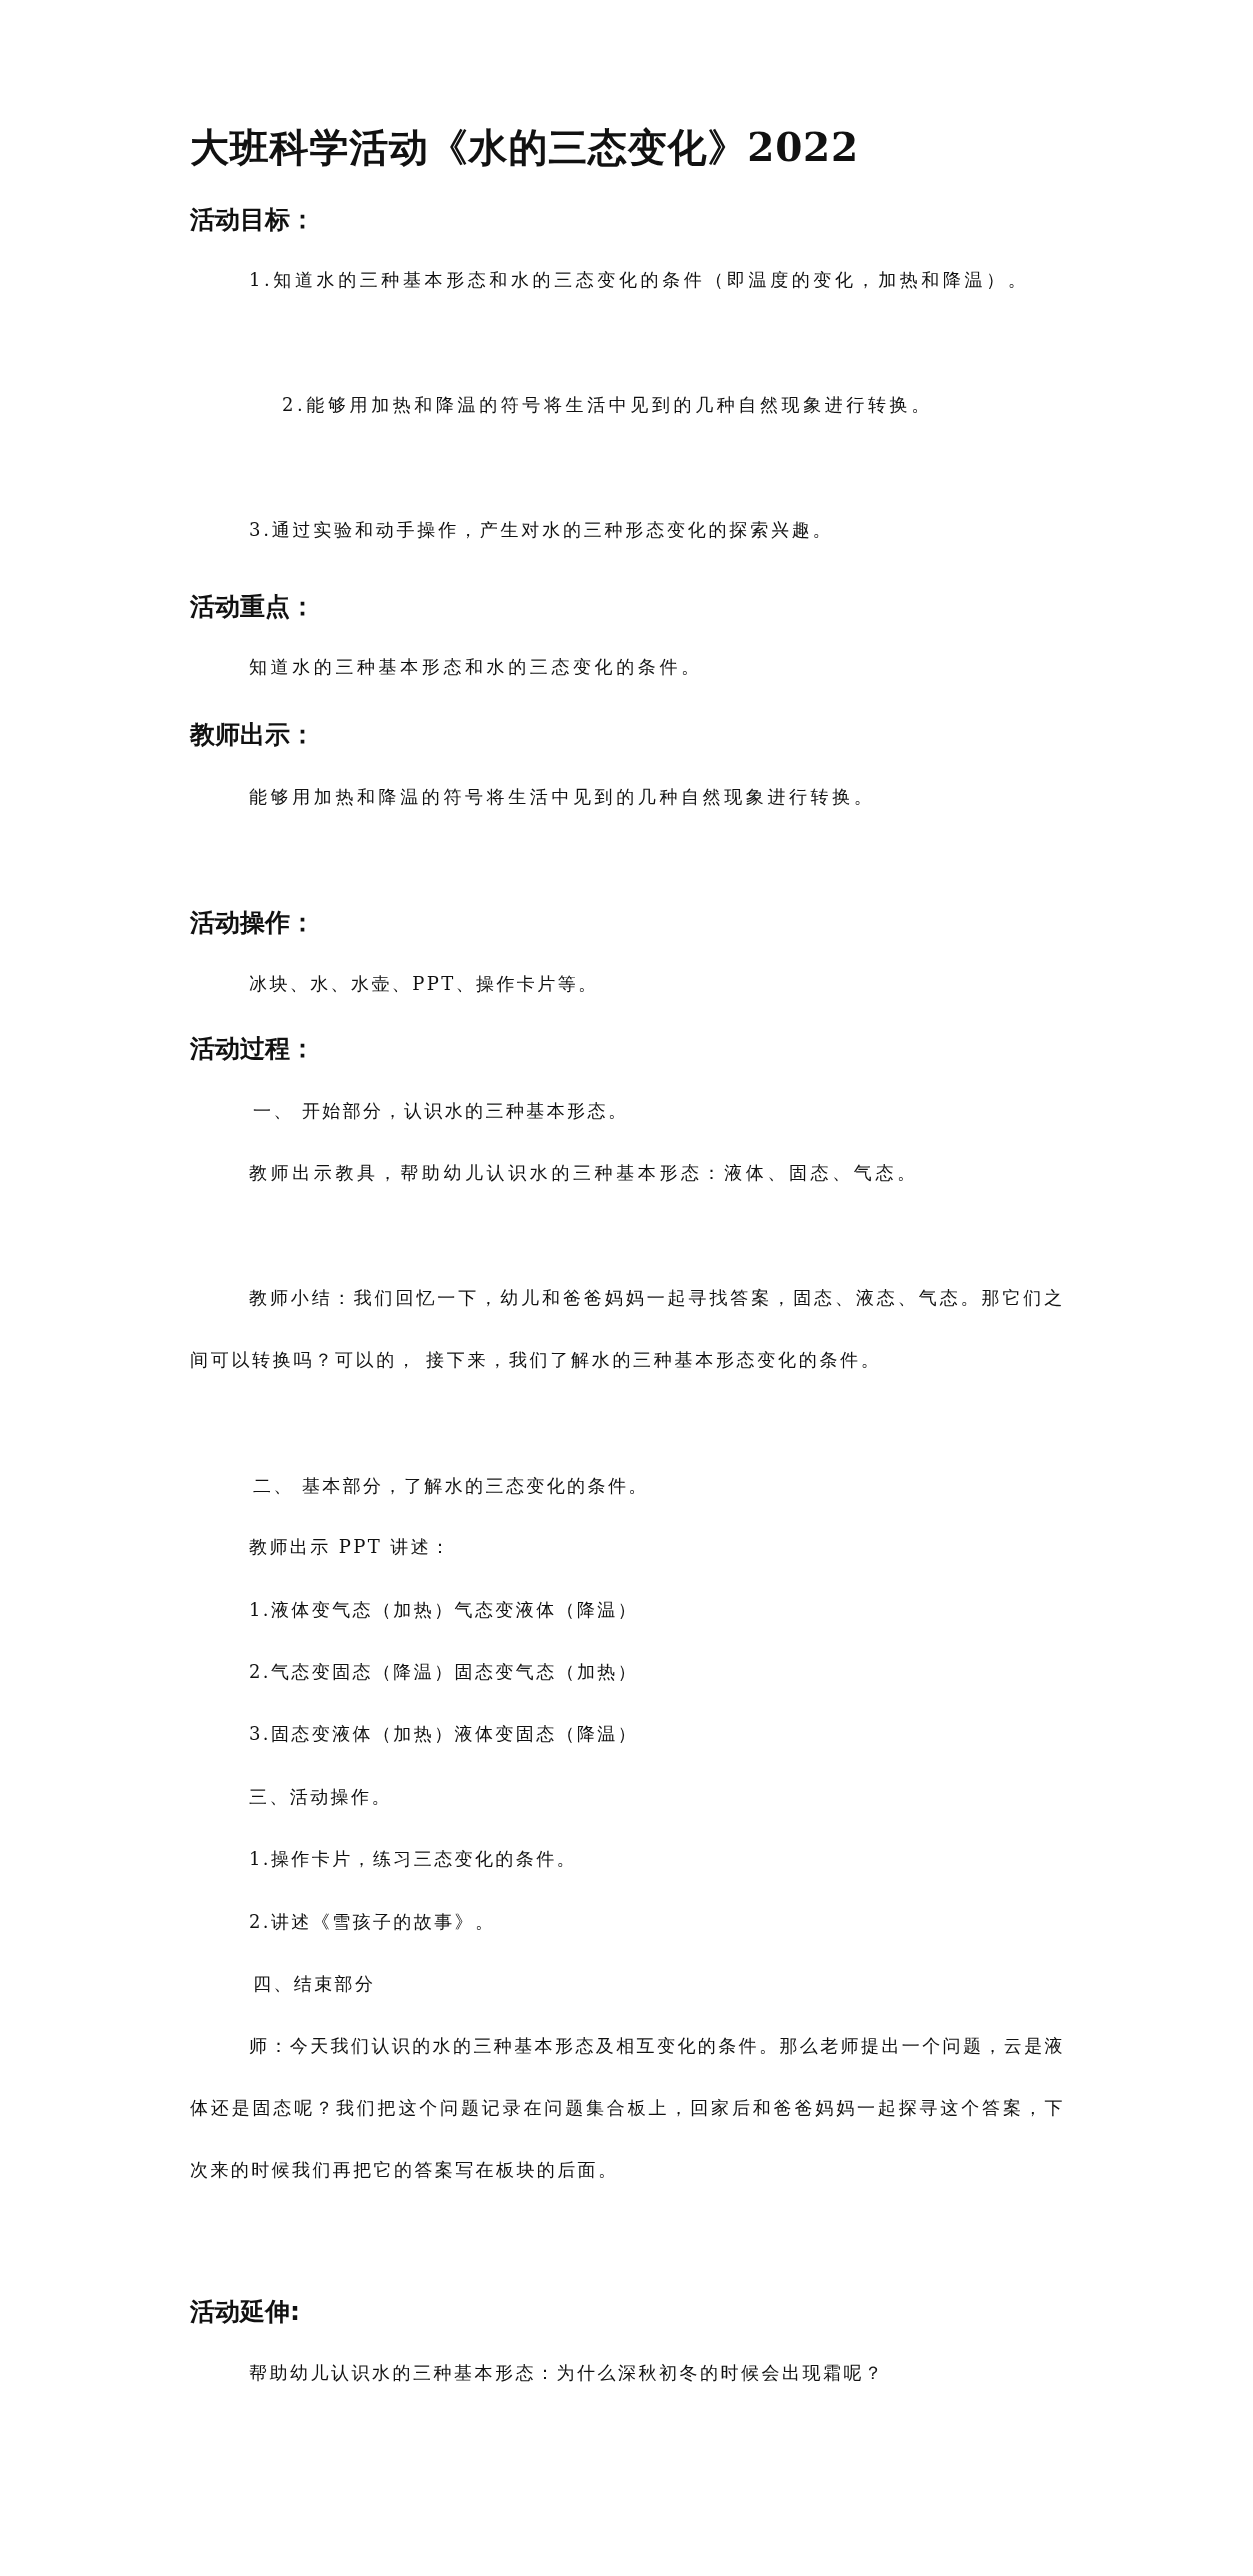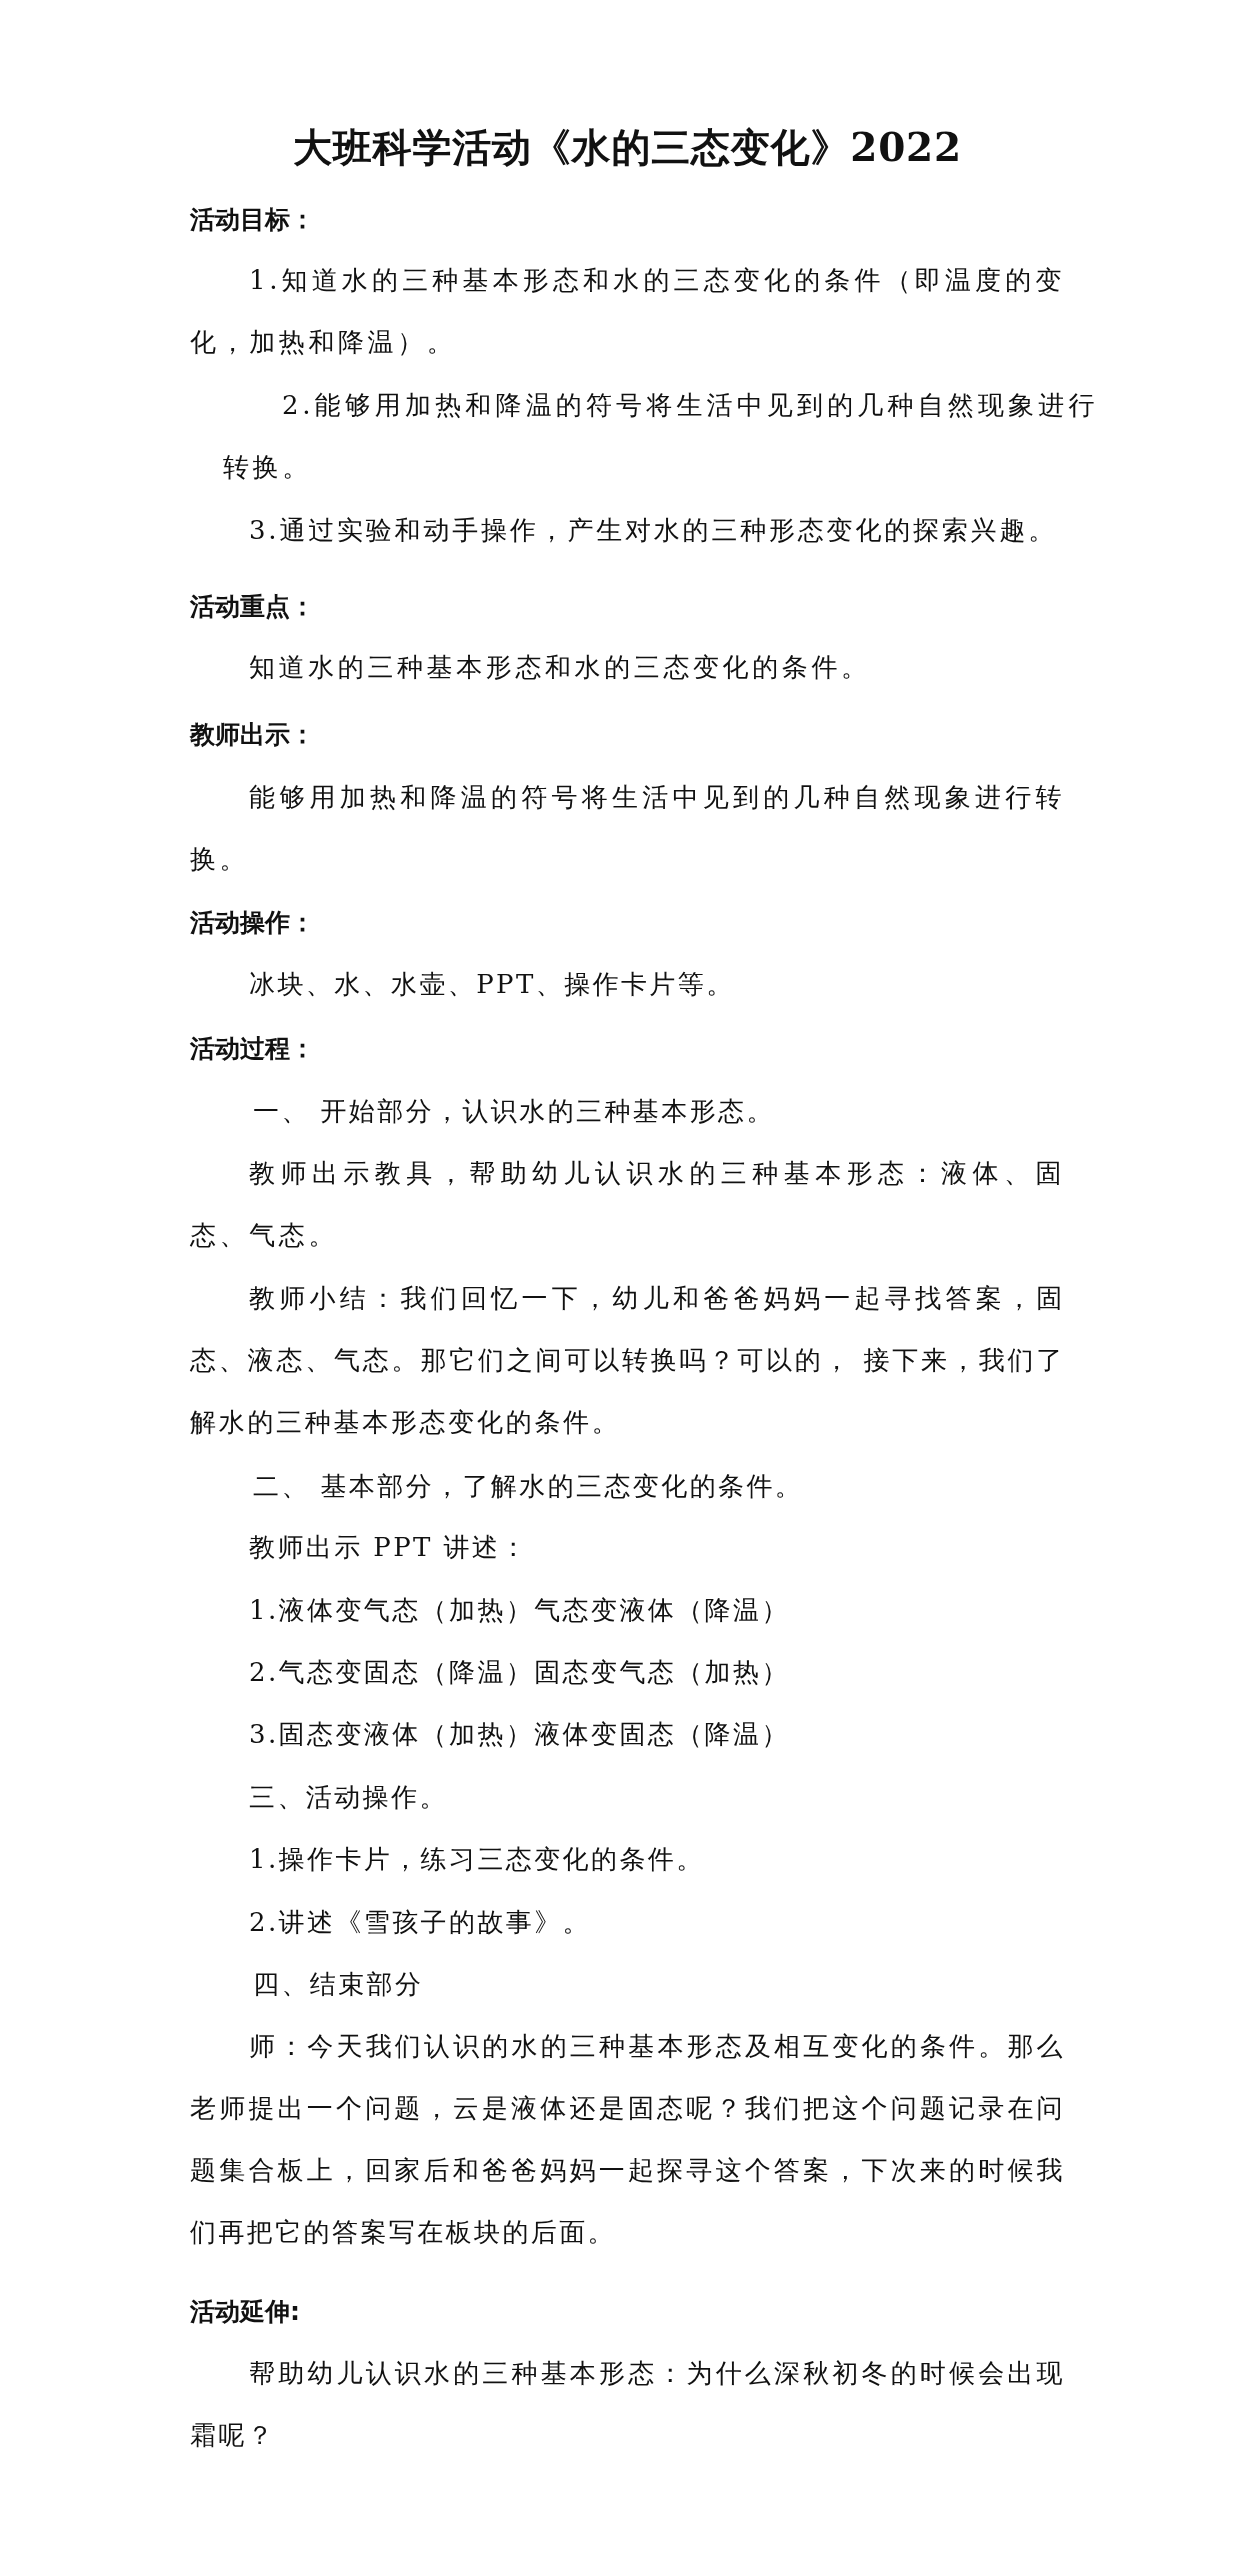--- a/index.html
+++ b/index.html
@@ -15,39 +15,38 @@
       position: absolute;
       left: 190px;
       top: 0;
       width: 875px;
     }
     .title {
       position: absolute;
       left: 0;
       width: 875px;
       top: 120px;
-      text-align: center;
       font-family: "DejaVu Serif", "Liberation Serif", serif;
       font-weight: bold;
       font-size: 39px;
       line-height: 55px;
       letter-spacing: 0.8px;
       margin: 0;
     }
     .block { position: absolute; left: 0; width: 875px; }
     .heading {
       font-family: "DejaVu Sans", "Liberation Sans", sans-serif;
       font-weight: bold;
       font-size: 25px;
       line-height: 32px;
       margin: 0;
       white-space: nowrap;
     }
     .para {
-      font-size: 26px;
+      font-size: 18px;
       line-height: 62px;
       letter-spacing: 3.6px;
       text-align: justify;
       margin: 0;
     }
     .para.indent { text-indent: 59px; }
     .para.indent-small { text-indent: 63px; }
     .para.item { padding-left: 59px; letter-spacing: 2.4px; white-space: nowrap; }
     .para.nowrap { white-space: nowrap; }
   </style>

